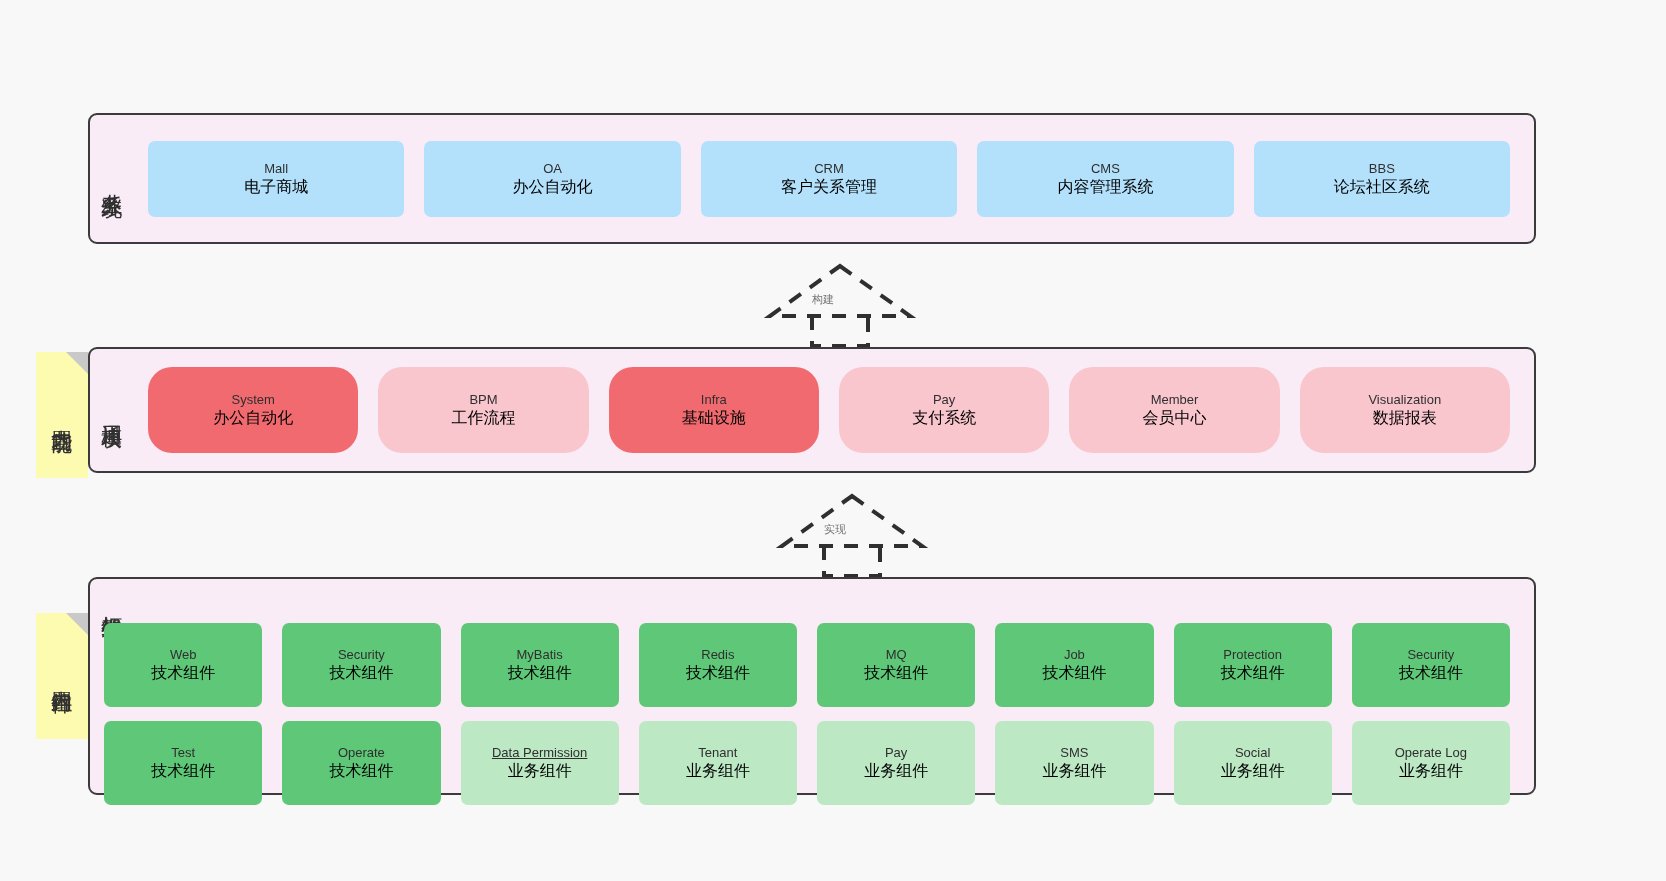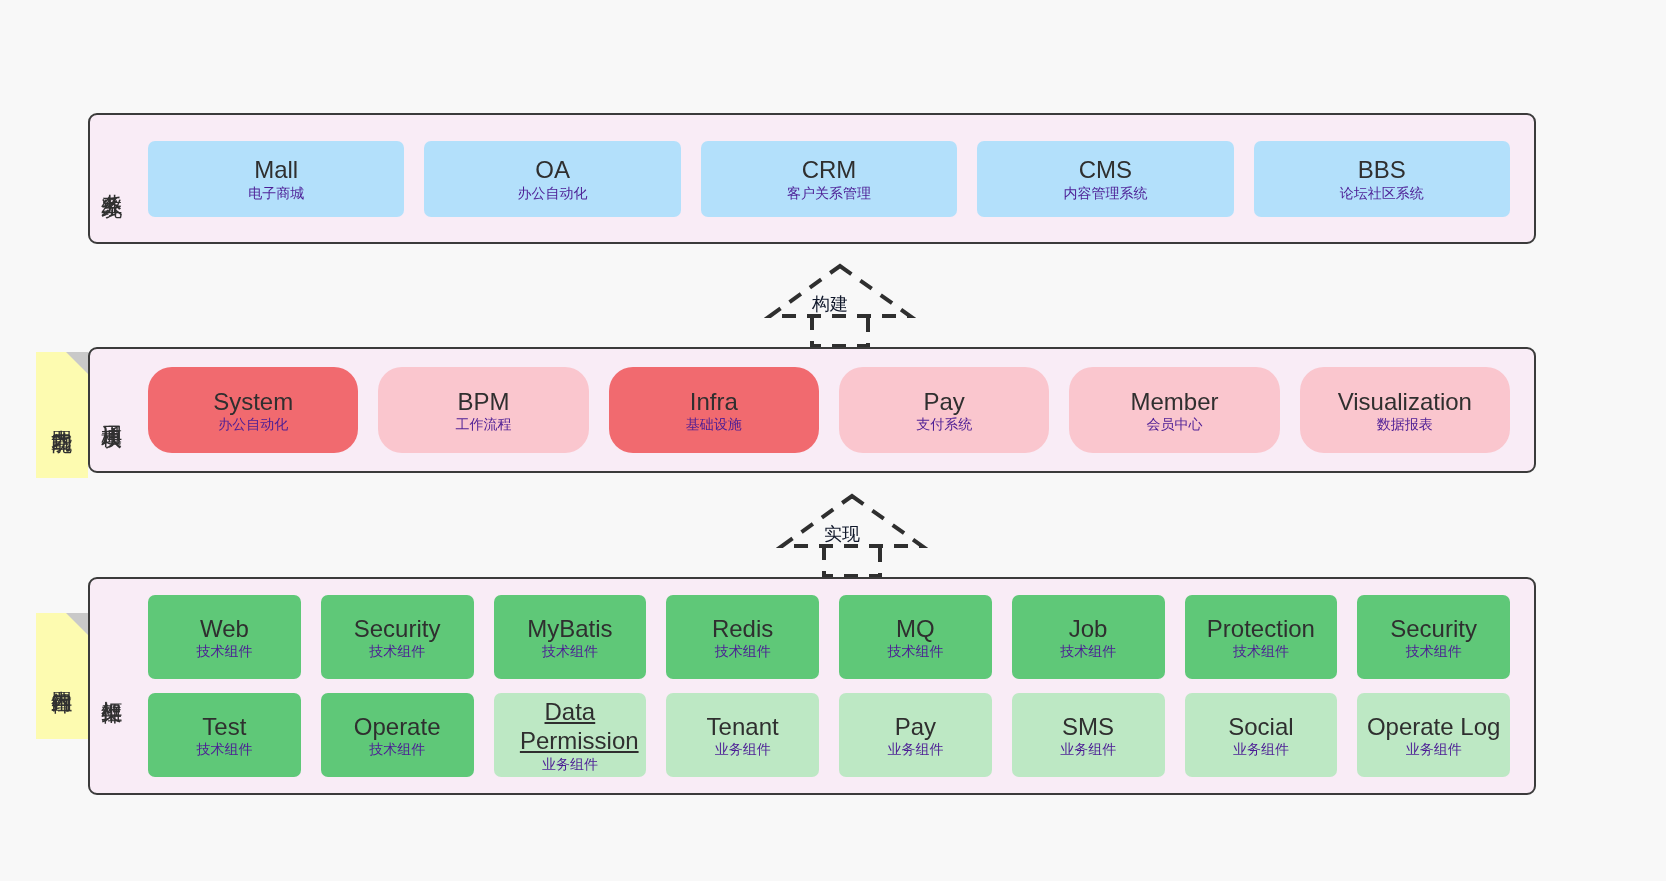--- a/index.html
+++ b/index.html
@@ -56,22 +56,22 @@
     margin:0 10px;
     border-radius:7px;
     display:flex;
     flex-direction:column;
     align-items:center;
     justify-content:center;
     text-align:center;
     box-sizing:border-box;
     line-height:1.22;
   }
-  .card .t1{font-size:24px;color:#2f2f2f;}
-  .card .t2{font-size:14px;color:#4c1d95;}
+  .card .t1{font-size:13px;color:#2f2f2f;}
+  .card .t2{font-size:16px;color:#000000;}
 
   .row1 .card{height:76px;}
   .row2 .card{height:86px;border-radius:24px;}
   .row3 .card{height:84px;}
 
   
   .c-blue{background:#b3e0fb;}
   .c-red{background:#f16a6f;}
   .c-pink{background:#fac6ce;}
   .c-green{background:#5fc878;}
@@ -99,22 +99,22 @@
     width:0;height:0;
     border-left:22px solid transparent;
     border-top:22px solid #c9c9c9;
   }
 
   
   .arrow{position:absolute;}
   .arrow svg{display:block;overflow:visible;}
   .arrow-label{
     position:absolute;
-    font-size:18px;
-    color:#0f172a;
+    font-size:11px;
+    color:#737373;
     background:transparent;
     white-space:nowrap;
   }
 </style>
 </head>
 <body>
 
 <div class="canvas">
 
   <div class="layer row1" id="layer-business" style="left:88px;top:113px;width:1448px;height:131px;">
@@ -196,21 +196,21 @@
       <path d="M52 54 L52 84 L108 84 L108 54" fill="none" stroke="#2f2f2f" stroke-width="4" stroke-dasharray="14,11" stroke-linecap="butt"></path>
     </svg>
     <span class="arrow-label" style="left:52px;top:30px;">实现</span>
   </div>
 
   <div class="note" id="note-framework" style="left:36px;top:613px;width:52px;height:126px;">
     <span class="fold"></span>
     <span>内置组件</span>
   </div>
 
-  <div class="layer row3" id="layer-framework" style="left:88px;top:577px;width:1448px;height:218px;">
+  <div class="layer row3" id="layer-framework" style="left:88px;top:577px;width:1448px;height:218px;flex-direction:column;">
     <div class="layer-title">框架组件</div>
     <div class="layer-body">
 
       <div class="card-row">
         <div class="card c-green">
           <span class="t1">Web</span>
           <span class="t2">技术组件</span>
         </div>
         <div class="card c-green">
           <span class="t1">Security</span>

